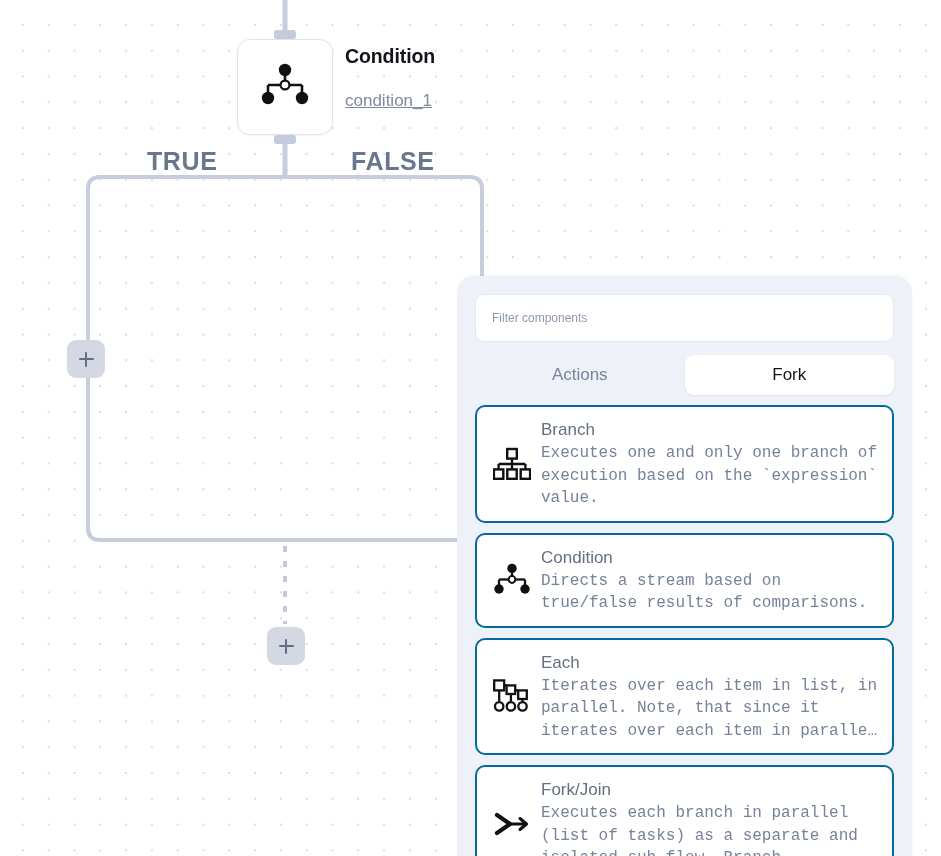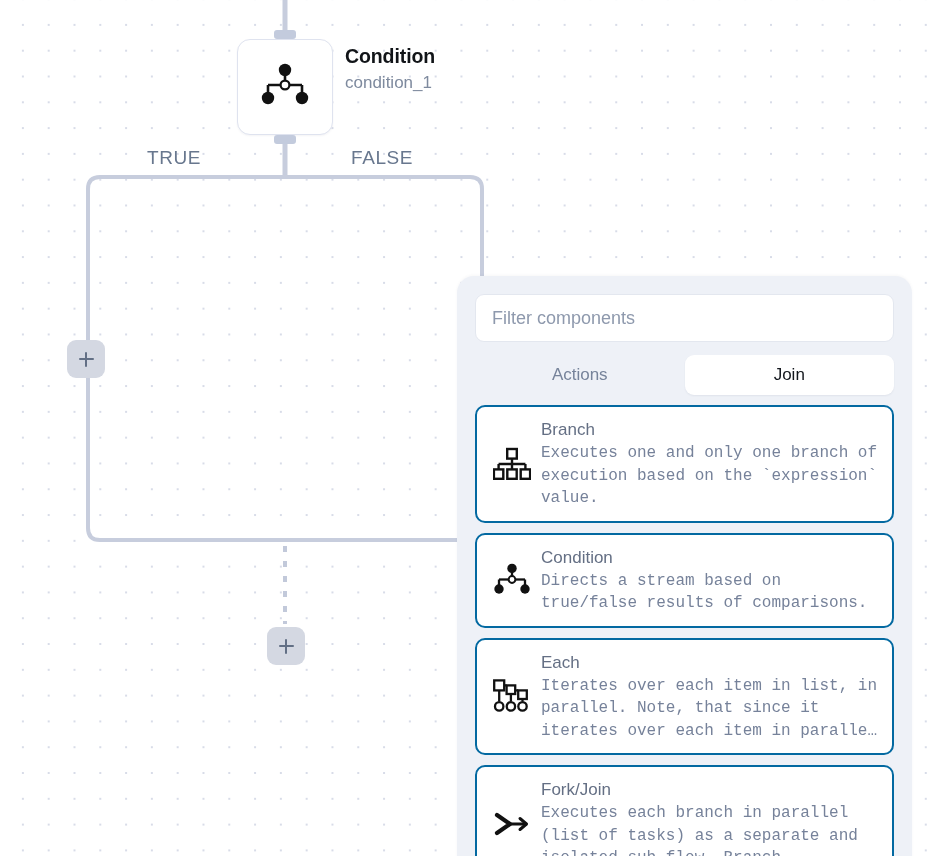--- a/index.html
+++ b/index.html
@@ -69,27 +69,28 @@
     font-size: 19.5px;
     font-weight: bold;
     color: #111418;
     line-height: 26px;
     letter-spacing: -0.1px;
   }
   #node-label .subtitle {
     font-size: 17px;
     color: #7e8a9e;
     line-height: 24px;
-    margin-top: 2px;
+    margin-top: 20px;
+    text-decoration: underline;
   }
 
   .branch-label {
     position: absolute;
-    font-size: 19px;
-    font-weight: normal;
+    font-size: 25px;
+    font-weight: bold;
     color: #68778e;
     letter-spacing: 0.6px;
   }
   #label-true  { left: 147px; top: 147px; }
   #label-false { left: 351px; top: 147px; }
 
   
   .plus-btn {
     position: absolute;
     width: 38px;
@@ -133,21 +134,21 @@
   #filter-input {
     display: block;
     width: 100%;
     height: 48px;
     box-sizing: border-box;
     background: #ffffff;
     border: 1px solid #e3e7ef;
     border-radius: 9px;
     padding: 0 16px;
     font-family: "Liberation Sans", sans-serif;
-    font-size: 18px;
+    font-size: 12px;
     color: #3d4656;
     outline: none;
   }
   #filter-input::placeholder { color: #8e99ad; }
 
   #tab-strip {
     display: flex;
     margin-top: 13px;
     height: 40px;
   }
@@ -264,21 +265,21 @@
 
   <button class="plus-btn" id="plus-true"></button>
   <button class="plus-btn" id="plus-false"></button>
 
   <div id="component-panel">
 
     <input id="filter-input" type="text" placeholder="Filter components" style="">
 
     <div id="tab-strip">
       <button class="tab">Actions</button>
-      <button class="tab active">Join</button>
+      <button class="tab active">Fork</button>
     </div>
 
     <div id="component-list">
 
       <div class="component-card">
         <span class="icon-wrap">
           <svg width="38" height="34" viewBox="0 0 38 34">
             <rect x="14.2" y="2" width="9.6" height="9.6" fill="none" stroke="#111" stroke-width="2.4"></rect>
             <path d="M19 11.6 L19 17" stroke="#111" stroke-width="2.4" fill="none"></path>
             <path d="M5.6 17 L32.4 17" stroke="#111" stroke-width="2.4" fill="none"></path>

